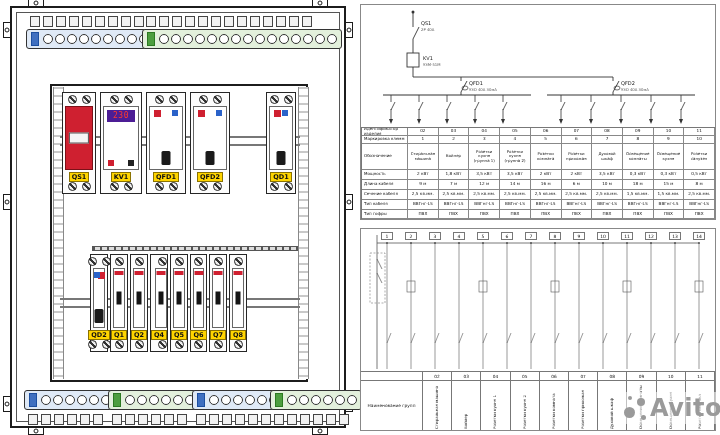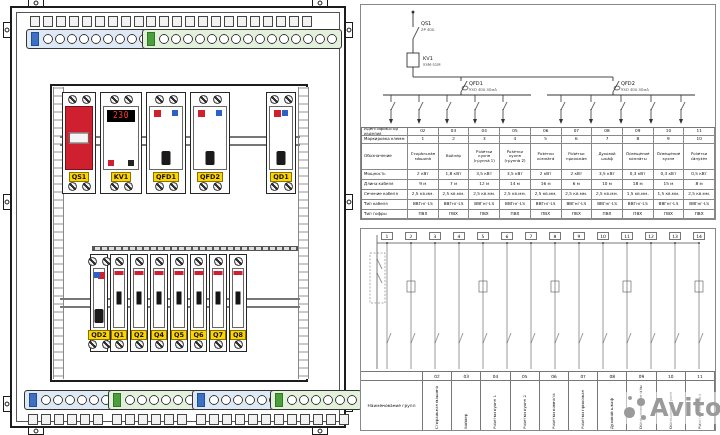--- a/index.html
+++ b/index.html
@@ -16,21 +16,21 @@
   .rail{position:absolute;left:48px;width:240px;height:10px;border-top:2px solid #777;border-bottom:2px solid #777;box-sizing:border-box;}
   .comb{position:absolute;left:80px;top:238px;width:206px;height:5px;background:repeating-linear-gradient(90deg,#555 0 2px,#ddd 2px 7px);border:1px solid #555;box-sizing:border-box;}
   .drow{position:absolute;display:flex;align-items:stretch;}
   .device{position:relative;border:1.3px solid #262626;background:#fdfdfd;box-sizing:border-box;display:flex;flex-direction:column;justify-content:space-between;align-items:center;padding:2px 0;flex:none;}
   .screws{display:flex;gap:5px;justify-content:center;}
   .screws i{width:7px;height:7px;border:1.1px solid #222;border-radius:50%;background:linear-gradient(45deg,#eee 42%,#333 42% 58%,#eee 58%);}
   .dbody{position:relative;width:calc(100% - 4px);flex:1;margin:2px 0;border:1px solid #666;background:#fff;box-sizing:border-box;}
   .tag{background:#ffd500;border:0.8px solid #8a7200;font-size:6.5px;line-height:8px;font-weight:700;padding:0 2px;white-space:nowrap;z-index:2;}
   .t-main .dbody{background:#cf2030;border-color:#7c1018;}
   .t-main .win{position:absolute;left:50%;top:50%;transform:translate(-50%,-50%);width:70%;height:9px;background:#f5f5f5;border:0.8px solid #555;}
-  .t-kv .disp{display:block;margin:3px auto 0;width:82%;height:12px;background:#000000;color:#ff3a2d;font-family:"DejaVu Sans Mono",monospace;font-size:8px;line-height:12px;text-align:center;letter-spacing:.5px;}
+  .t-kv .disp{display:block;margin:3px auto 0;width:82%;height:12px;background:#4c1d95;color:#ff3a2d;font-family:"DejaVu Sans Mono",monospace;font-size:8px;line-height:12px;text-align:center;letter-spacing:.5px;}
   .t-kv .win{position:absolute;bottom:3px;left:4px;width:6px;height:6px;background:#cf2030;}
   .t-kv .lever{position:absolute;bottom:3px;right:4px;width:6px;height:6px;background:#222;}
   .t-rcd .win,.t-dd .win,.t-br2 .win{position:absolute;top:3px;left:4px;width:7px;height:7px;background:#cf2030;}
   .t-rcd .dbody::after,.t-dd .dbody::after,.t-br2 .dbody::after{content:'';position:absolute;top:3px;right:4px;width:6px;height:6px;background:#2a62c9;}
   .t-rcd .lever,.t-dd .lever,.t-br2 .lever{position:absolute;bottom:4px;left:50%;transform:translateX(-50%);width:9px;height:14px;background:#1b1b1b;border-radius:1.5px;}
   .t-br .win{position:absolute;top:2px;left:50%;transform:translateX(-50%);width:9px;height:4px;background:#cf2030;}
   .t-br .lever{position:absolute;top:50%;left:50%;transform:translate(-50%,-50%);width:5px;height:13px;background:#151515;}
   .tbar{position:absolute;border:1.2px solid #333;border-radius:3px;height:20px;display:flex;align-items:center;gap:2px;padding:0 4px;box-sizing:border-box;}
   .tbar i{width:8px;height:8px;border:1.1px solid #333;border-radius:50%;background:#fff;flex:none;}
   .tbar.blue{background:#dfe9f6;}
@@ -264,21 +264,21 @@
           </span>
           <span class="dbody">
             <span class="win"></span>
             <span class="lever"></span>
           </span>
           <span class="tag">Q2</span>
           <span class="screws">
             <i></i>
           </span>
         </div>
-        <div class="device t-br" style="width: 18px;">
+        <div class="device t-br" style="width: 18px; align-items: flex-end;">
           <span class="screws">
             <i></i>
           </span>
           <span class="dbody">
             <span class="win"></span>
             <span class="lever"></span>
           </span>
           <span class="tag">Q4</span>
           <span class="screws">
             <i></i>

